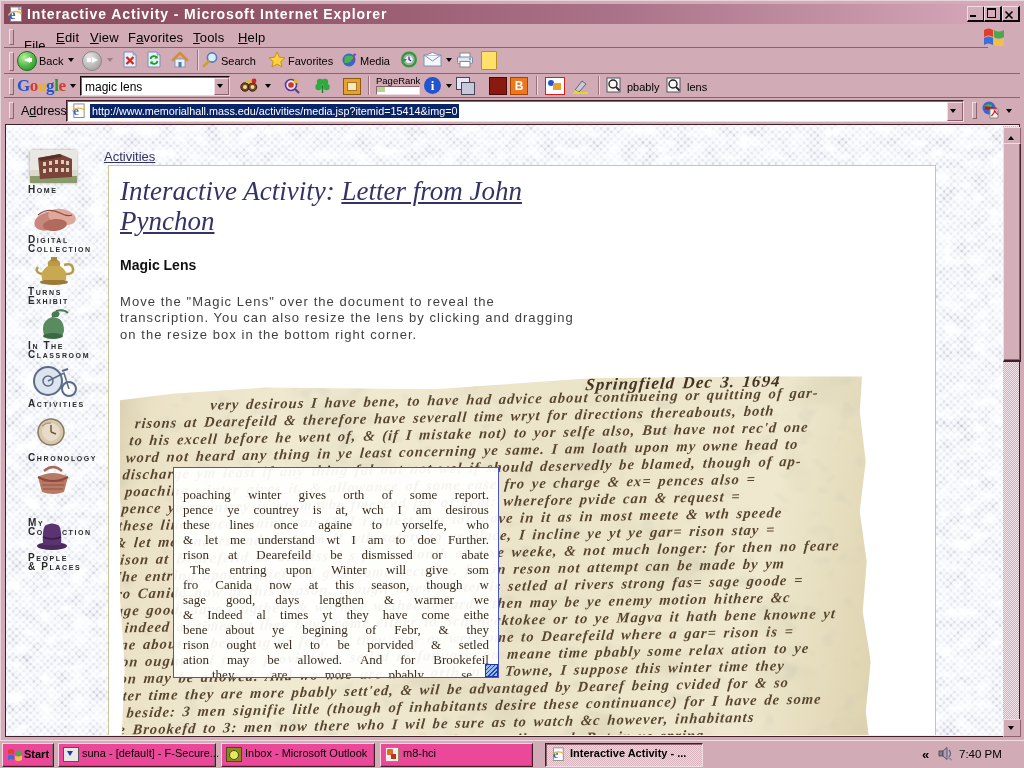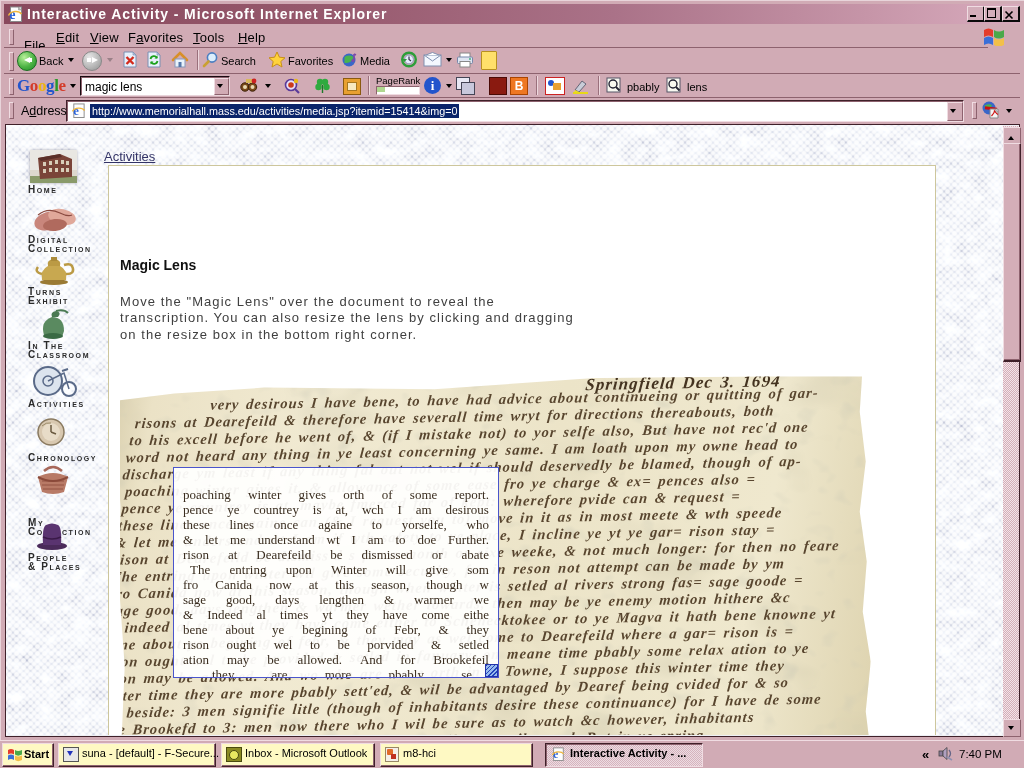--- a/index.html
+++ b/index.html
@@ -418,20 +418,22 @@
        <path d="M13 24 Q12 6 16 4 Q22 1 28 4 Q32 6 31 24 Z" fill="#5a3470"></path>
        <path d="M13 16 Q22 20 31 16" stroke="#3a1a48" stroke-width="1.5" fill="none"></path>
      </svg>
    </div>
    <div class="sbl" style="top:428px;">People<br>&amp; Places</div>
   </div>
 
   <a class="abs" style="left:98px;top:24px;font-size:13px;color:#333366;text-decoration:underline;">Activities</a>
   <div class="abs" style="left:102px;top:40px;width:826px;height:570px;background:#fff;border:1px solid #cdc69c;border-bottom:none;"></div>
 
+  <div class="abs" style="left:114px;top:51px;width:440px;font-family:'Liberation Serif',serif;font-style:italic;
+     font-size:27px;color:#333366;line-height:30px;">Interactive Activity: <span style="text-decoration:underline">Letter from John Pynchon</span></div>
 
   <div class="abs" style="left:114px;top:132px;font-size:14px;font-weight:bold;color:#111;">Magic Lens</div>
 
   <div class="abs" style="left:114px;top:169px;font-size:13px;color:#404040;line-height:16.3px;letter-spacing:1.05px;white-space:nowrap;">Move the "Magic Lens" over the document to reveal the<br>transcription. You can also resize the lens by clicking and dragging<br>on the resize box in the bottom right corner.</div>
 
   <div class="abs" style="left:114px;top:242px;width:798px;height:368px;background:#fff;overflow:hidden;">
     <div id="paper" class="abs" style="left:-6px;top:12px;width:752px;height:430px;
        background:linear-gradient(100deg,#d9cfae 0%,#ebe2c6 5%,#f1ead2 25%,#ece4c8 55%,#efe8ce 82%,#dcd1ac 100%);
        transform:rotate(-1.15deg);transform-origin:380px 0px;box-shadow:1px 2px 3px rgba(110,95,60,0.55);
        clip-path:polygon(2px 14px,60px 8px,150px 4px,320px 9px,480px 1px,660px 3px,748px 5px,745px 40px,750px 90px,743px 140px,749px 190px,744px 240px,751px 290px,745px 340px,750px 390px,746px 430px,4px 430px,0px 360px,5px 280px,1px 200px,4px 120px,0px 40px);">
@@ -621,21 +623,21 @@
   </div>
   <div class="abs" style="left:1003px;top:143px;width:16px;height:216px;background:#d4aeb8;border-top:1px solid #f0dce2;border-left:1px solid #f0dce2;border-right:1px solid #3f2029;border-bottom:2px solid #3f2029;box-shadow:inset -1px -1px 0 #8d626e;"></div>
   <div class="abs raised" style="left:1003px;top:719px;width:16px;height:16px;background:#d1abb5;">
     <div class="abs" style="left:4px;top:6px;width:0;height:0;border:3.5px solid transparent;border-top:4.5px solid #000;"></div>
   </div>
 </div>
 
 <div class="abs" style="left:0;top:740px;width:1024px;height:28px;background:#d1abb5;border-top:1px solid #f0dce2;"></div>
 <div id="taskbar">
   <style>
-    .tbtn{position:absolute;top:743px;height:22px;background:#fef9c3;
+    .tbtn{position:absolute;top:743px;height:22px;background:#ec4899;
       border-top:1px solid #f0dce2;border-left:1px solid #f0dce2;
       border-right:1px solid #3f2029;border-bottom:1px solid #3f2029;
       box-shadow:inset -1px -1px 0 #8d626e;font-size:11px;color:#000;}
     .tbtxt2{position:absolute;top:3px;white-space:nowrap;overflow:hidden;}
   </style>
 
   <div class="tbtn" style="left:2px;width:50px;">
     <svg class="abs" style="left:4px;top:2px;" width="17" height="16" viewBox="0 0 17 16">
       <g transform="translate(0,1)">
         <path d="M1 3 C3 1.6 5 1.6 7 3 L7 7.5 C5 6.1 3 6.1 1 7.5 Z" fill="#e43c2c"></path>

